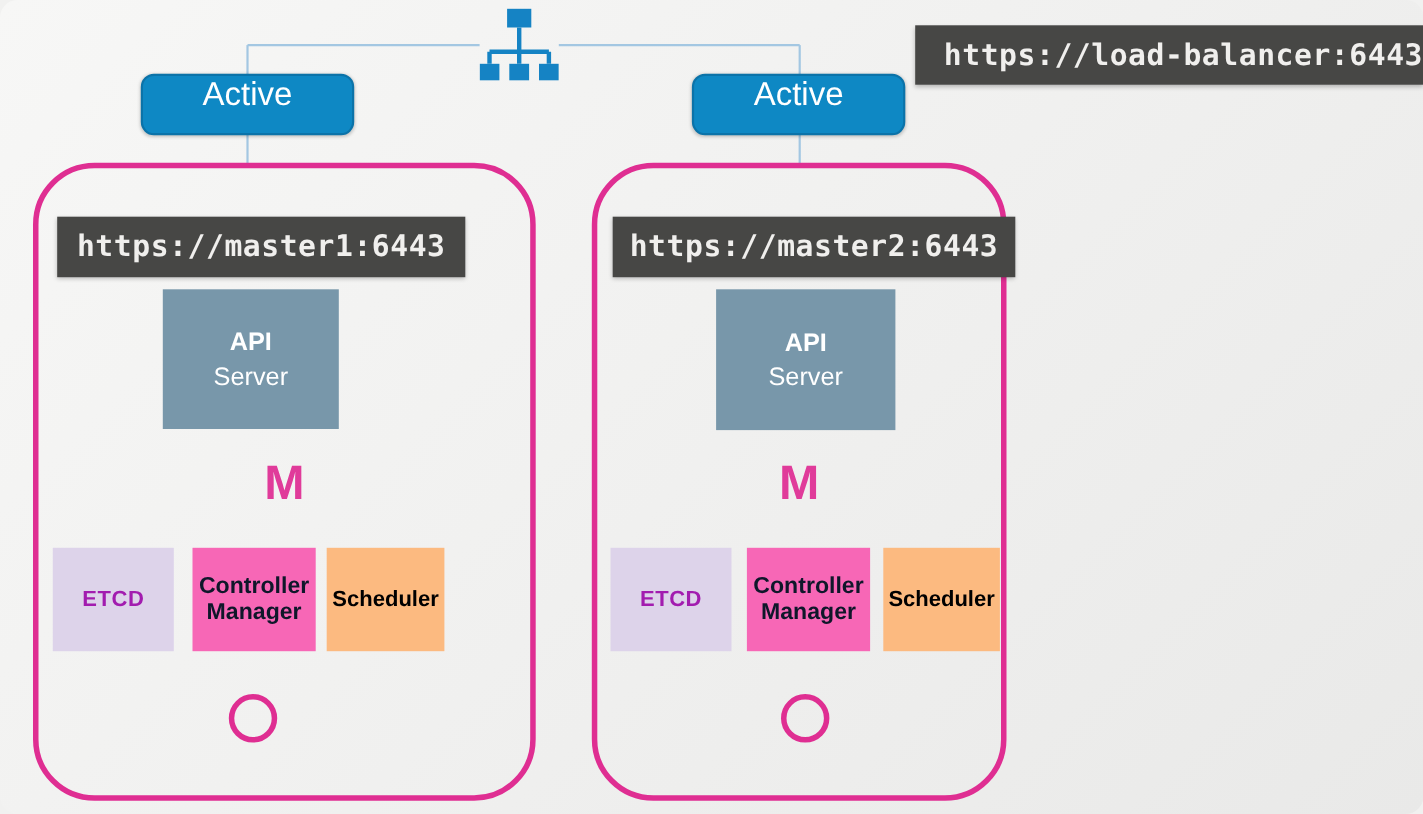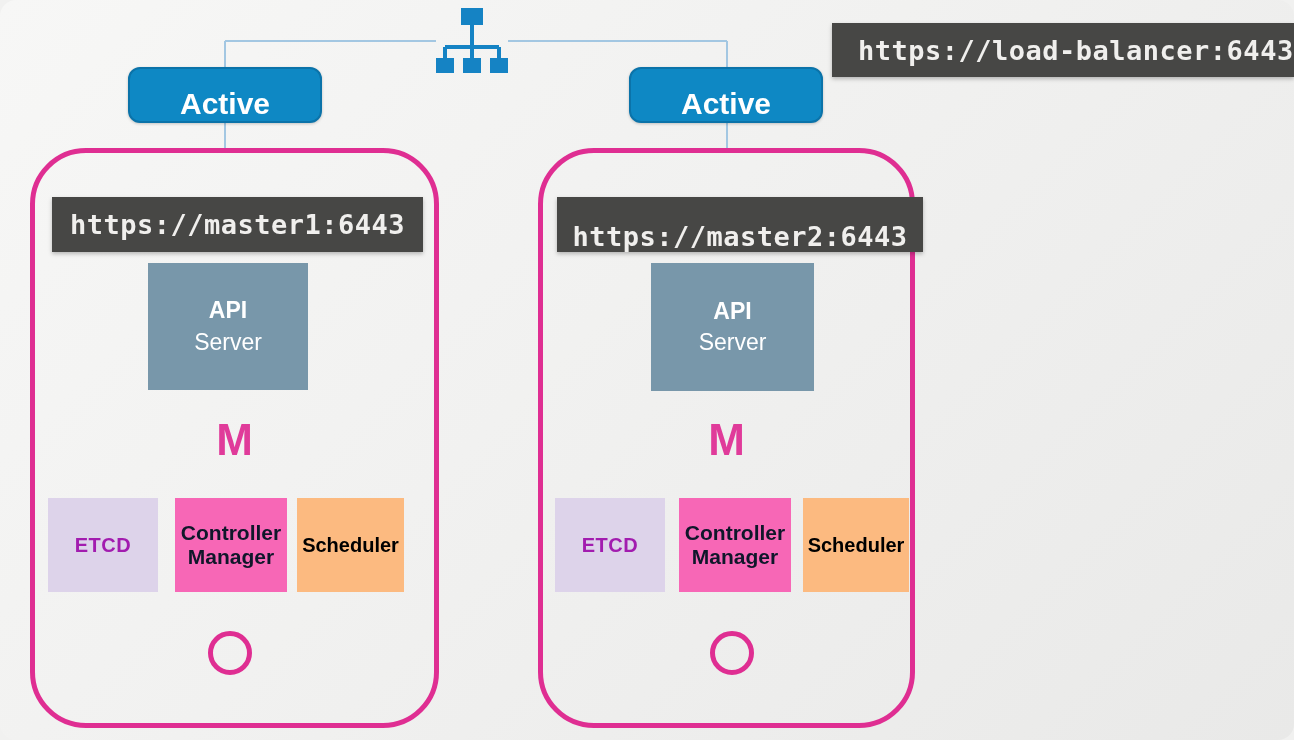--- a/index.html
+++ b/index.html
@@ -23,22 +23,22 @@
     font-family:"DejaVu Sans Mono","Liberation Mono",monospace;
     font-weight:bold;display:flex;align-items:center;justify-content:center;
     letter-spacing:0.5px;box-shadow:0 2px 4px rgba(0,0,0,0.25);
   }
   .lb-label{left:832px;top:23px;width:462px;height:54px;font-size:27px;justify-content:flex-start;padding-left:26px;box-sizing:border-box;}
   .master-label{height:55px;font-size:27px;z-index:3;}
   
   .active-btn{
     position:absolute;width:194px;height:56px;
     background:#0e88c4;border:2px solid #0b73a9;border-radius:12px;
-    color:#fff;font-size:30px;display:flex;align-items:flex-end;justify-content:center;
-    box-sizing:border-box;box-shadow:0 1px 3px rgba(0,0,0,0.2);z-index:2;font-weight:bold;
+    color:#fff;font-size:30px;display:flex;align-items:flex-start;justify-content:center;
+    box-sizing:border-box;box-shadow:0 1px 3px rgba(0,0,0,0.2);z-index:2;
   }
   
   .master-box{
     position:absolute;top:148px;height:580px;
     border:5px solid #df2e92;border-radius:56px;
     box-sizing:border-box;z-index:1;
   }
   .master-box .inner{position:relative;width:100%;height:100%;}
   
   .api-box{
@@ -97,21 +97,21 @@
     <span>https://load-balancer:6443</span>
   </div>
 
   <div class="active-btn" style="left:128px;top:67px;">
     <span>Active</span>
   </div>
   <div class="active-btn" style="left:629px;top:67px;">
     <span>Active</span>
   </div>
 
-  <div class="master-box" style="left:30px;width:409px;">
+  <div class="master-box" style="left:30px;width:457px;">
     <div class="inner">
       <div class="url-label master-label" style="left:17px;top:44px;width:371px;">
         <span>https://master1:6443</span>
       </div>
 
       <div class="api-box" style="left:113px;top:110px;width:160px;height:127px;">
         <span class="l1">API</span>
         <span class="l2">Server</span>
       </div>
 
@@ -127,21 +127,21 @@
       <div class="comp sched" style="left:262px;top:345px;width:107px;height:94px;">
         <span>Scheduler</span>
       </div>
 
       <div class="node-circle" style="left:173px;top:478px;"></div>
     </div>
   </div>
 
   <div class="master-box" style="left:538px;width:377px;">
     <div class="inner">
-      <div class="url-label master-label" style="left:14px;top:44px;width:366px;align-items:flex-end;">
+      <div class="url-label master-label" style="left:14px;top:44px;width:366px;">
         <span>https://master2:6443</span>
       </div>
 
       <div class="api-box" style="left:108px;top:110px;width:163px;height:128px;">
         <span class="l1">API</span>
         <span class="l2">Server</span>
       </div>
 
       <div class="m-letter" style="top:262px;">M</div>
 

